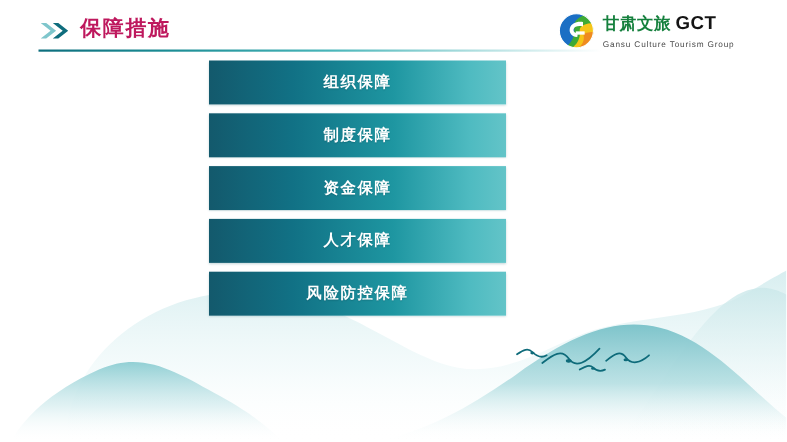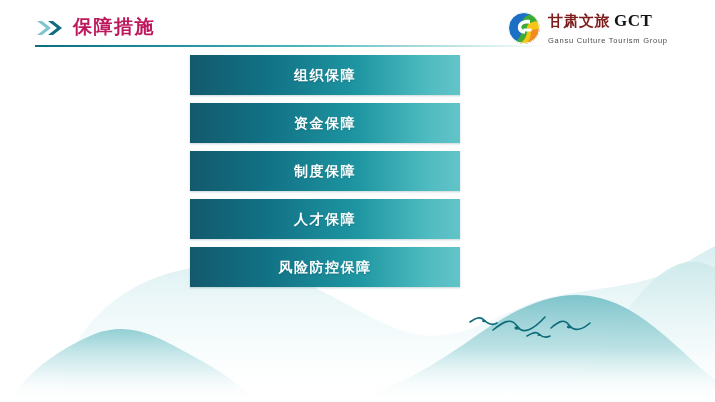--- a/index.html
+++ b/index.html
@@ -91,32 +91,32 @@
     justify-content: center;
   }
   .logo-line1 {
     display: flex;
     align-items: baseline;
     white-space: nowrap;
   }
   .logo-cn {
     font-size: 15px;
     font-weight: bold;
-    color: #7f1d1d;
+    color: #15803d;
     letter-spacing: 0.5px;
     line-height: 1;
   }
   .logo-gct {
     font-size: 17px;
     font-weight: bold;
     color: #141414;
     letter-spacing: 0.5px;
     line-height: 1;
     margin-left: 4px;
-    font-family: Liberation Serif, serif;
+    font-family: Liberation Sans, sans-serif;
   }
   .logo-line2 {
     font-size: 7.5px;
     color: #4a4a4a;
     letter-spacing: 0.75px;
     line-height: 1;
     margin-top: 8px;
     white-space: nowrap;
     font-family: "Liberation Sans", sans-serif;
   }
@@ -242,26 +242,26 @@
         <div class="logo-line2">Gansu Culture Tourism Group</div>
       </div>
     </div>
   </div>
 
   <div class="bars">
     <div class="bar">
       <span class="bar-label">组织保障</span>
     </div>
     <div class="bar">
+      <span class="bar-label">制度保障</span>
+    </div>
+    <div class="bar">
       <span class="bar-label">资金保障</span>
     </div>
     <div class="bar">
-      <span class="bar-label">制度保障</span>
-    </div>
-    <div class="bar">
       <span class="bar-label">人才保障</span>
     </div>
     <div class="bar">
       <span class="bar-label">风险防控保障</span>
     </div>
   </div>
 
 </div>
 
 </body></html>

